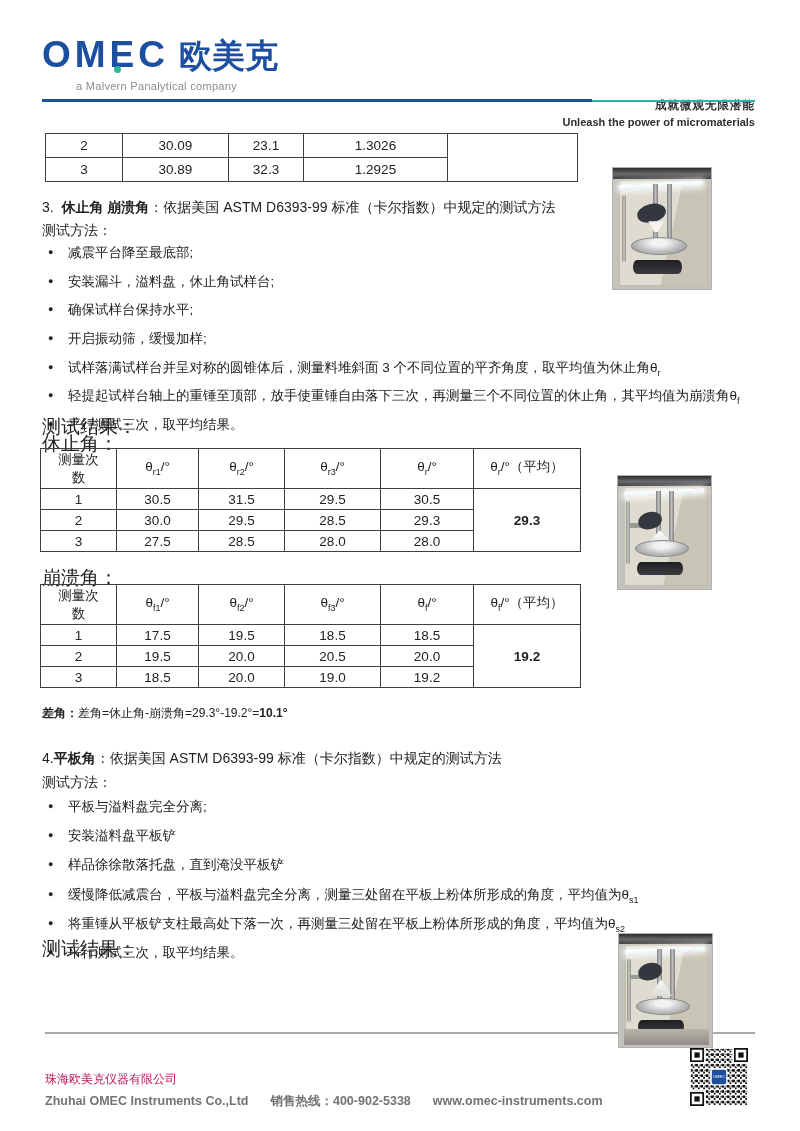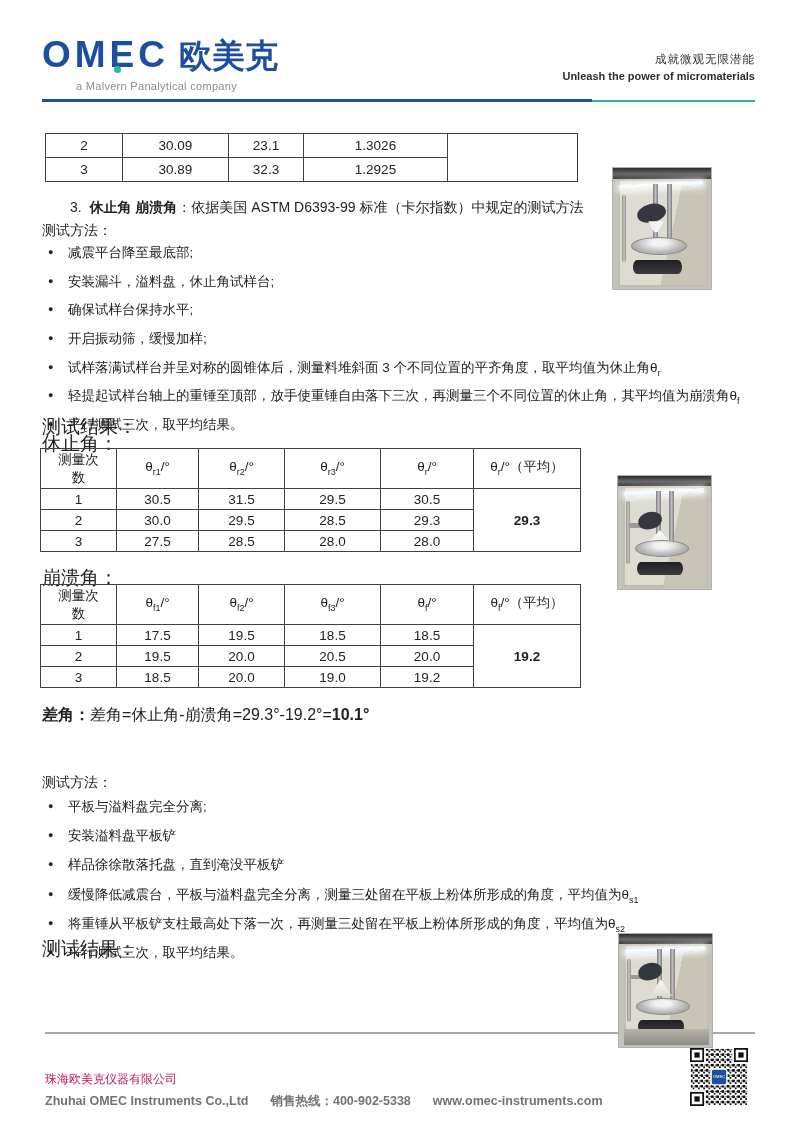--- a/index.html
+++ b/index.html
@@ -8,21 +8,21 @@
   .page { position:relative; width:800px; height:1131px; background:#ffffff; margin:0 auto; overflow:hidden; }
 
   
   .logo { position:absolute; left:42px; top:36px; }
   .logo-row { display:flex; align-items:baseline; position:relative; }
   .logo-omec { font-size:37px; font-weight:bold; color:#1d4fa1; letter-spacing:4px; line-height:1; }
   .logo-cn { font-size:33px; font-weight:bold; color:#1d4fa1; margin-left:10px; line-height:1; }
   .logo-dot { position:absolute; left:72px; top:30px; width:7px; height:7px; border-radius:50%; background:#2ab5a5; }
   .logo-tagline { margin:7px 0 16px 34px; font-size:11px; color:#8b8b8b; letter-spacing:0.3px; }
   .slogan { position:absolute; right:45px; top:52px; text-align:right; }
-  .slogan-cn { font-size:11.5px; font-weight:normal; color:#2e2e2e; letter-spacing:1px; }
+  .slogan-cn { font-size:11.5px; font-weight:bold; color:#2e2e2e; letter-spacing:1px;margin-top:46px; }
   .slogan-en { font-size:11px; font-weight:bold; color:#2e2e2e; margin-top:3px; }
   .rule { position:absolute; top:99px; left:42px; width:713px; height:3px; font-size:0; }
   .rule-blue { display:inline-block; width:550px; height:3px; background:#1d4fa1; vertical-align:top; }
   .rule-teal { display:inline-block; width:163px; height:2px; background:#2ab5a5; vertical-align:top; margin-top:1px; }
 
   
   table { border-collapse:collapse; table-layout:fixed; }
   td, th { border:1px solid #3f3f3f; text-align:center; vertical-align:middle; font-weight:normal; font-size:13.5px; color:#222; padding:0; overflow:hidden; }
   sub { font-size:9px; }
 
@@ -37,21 +37,21 @@
   
   .hline { position:absolute; left:42px; font-size:14px; color:#222; }
   .hbold { font-weight:bold; }
   .bullets { position:absolute; left:42px; width:716px; }
   .bullet { display:flex; align-items:flex-start; }
   .dot { flex:none; width:26px; padding-left:6px; font-size:9px; line-height:inherit; }
   .btext { flex:1; font-size:13.5px; }
   .s3b { line-height:23px; }
   .s4b { line-height:23.5px; }
   .label-line { position:absolute; left:42px; font-size:19px; }
-  .diff-line { position:absolute; left:42px; font-size:16px; }
+  .diff-line { position:absolute; left:42px; font-size:12px; }
 
   
   .photo { position:absolute; background:#c4c2bd; border:1px solid #b3b1ac; overflow:hidden; z-index:2; }
   .ph-shelf { position:absolute; left:0; top:0; width:100%; height:9%; background:linear-gradient(#2c2c2e,#6a6a6d 55%,#3c3c3f); }
   .ph-box { position:absolute; left:5%; right:3%; top:9%; bottom:2%; background:linear-gradient(102deg,#dedbd0 58%,#c9c5b6 58%); border:2px solid #c2bfb2; }
   .ph-light { position:absolute; left:6%; top:12%; width:86%; height:4%; background:linear-gradient(#ffffff,#e8f2f5); transform:rotate(-3deg); box-shadow:0 0 6px 2px rgba(255,255,255,0.9); }
   .ph-rail { position:absolute; left:9%; top:22%; width:4%; height:56%; background:linear-gradient(90deg,#8f8f8c,#c6c6c3,#8f8f8c); border-radius:2px; }
   .ph-rod1 { position:absolute; left:41%; top:13%; width:5%; height:48%; background:linear-gradient(90deg,#7f7f80,#bdbdbe,#7f7f80); }
   .ph-rod2 { position:absolute; left:55%; top:13%; width:5%; height:48%; background:linear-gradient(90deg,#7f7f80,#bdbdbe,#7f7f80); }
   .ph-arm { position:absolute; left:13%; top:42%; width:26%; height:4%; background:#9a9a96; }
@@ -108,21 +108,21 @@
     </tr>
     <tr>
       <td>3</td>
       <td>30.89</td>
       <td>32.3</td>
       <td>1.2925</td>
     </tr>
   </tbody>
     </table>
 
-  <div class="hline" style="top:199px;margin-left:28px;">
+  <div class="hline" style="top:199px;">
     <span>3.</span>&nbsp;&nbsp;<span class="hbold">休止角 崩溃角</span><span>：依据美国 ASTM D6393-99 标准（卡尔指数）中规定的测试方法</span>
   </div>
   <div class="hline" style="top:222px;">测试方法：</div>
 
   <div class="bullets s3b" style="top:241px;">
     <div class="bullet">
         <span class="dot">●</span>
         <span class="btext"><span>减震平台降至最底部;</span><sub></sub></span>
       </div>
     <div class="bullet">
@@ -239,20 +239,23 @@
       <td>19.0</td>
       <td>19.2</td>
     </tr>
   </tbody>
     </table>
 
   <div class="diff-line" style="top:705px;">
     <span class="hbold">差角：</span><span>差角=休止角-崩溃角=29.3°-19.2°=</span><span class="hbold">10.1°</span>
   </div>
 
+  <div class="hline" style="top:750px;">
+    <span>4.</span><span class="hbold">平板角</span><span>：依据美国 ASTM D6393-99 标准（卡尔指数）中规定的测试方法</span>
+  </div>
   <div class="hline" style="top:774px;">测试方法：</div>
 
   <div class="bullets s4b" style="top:795px;">
     <div class="bullet">
         <span class="dot">●</span>
         <span class="btext"><span>平板与溢料盘完全分离;</span><sub></sub></span>
       </div>
     <div class="bullet">
         <span class="dot">●</span>
         <span class="btext"><span>安装溢料盘平板铲</span><sub></sub></span>

